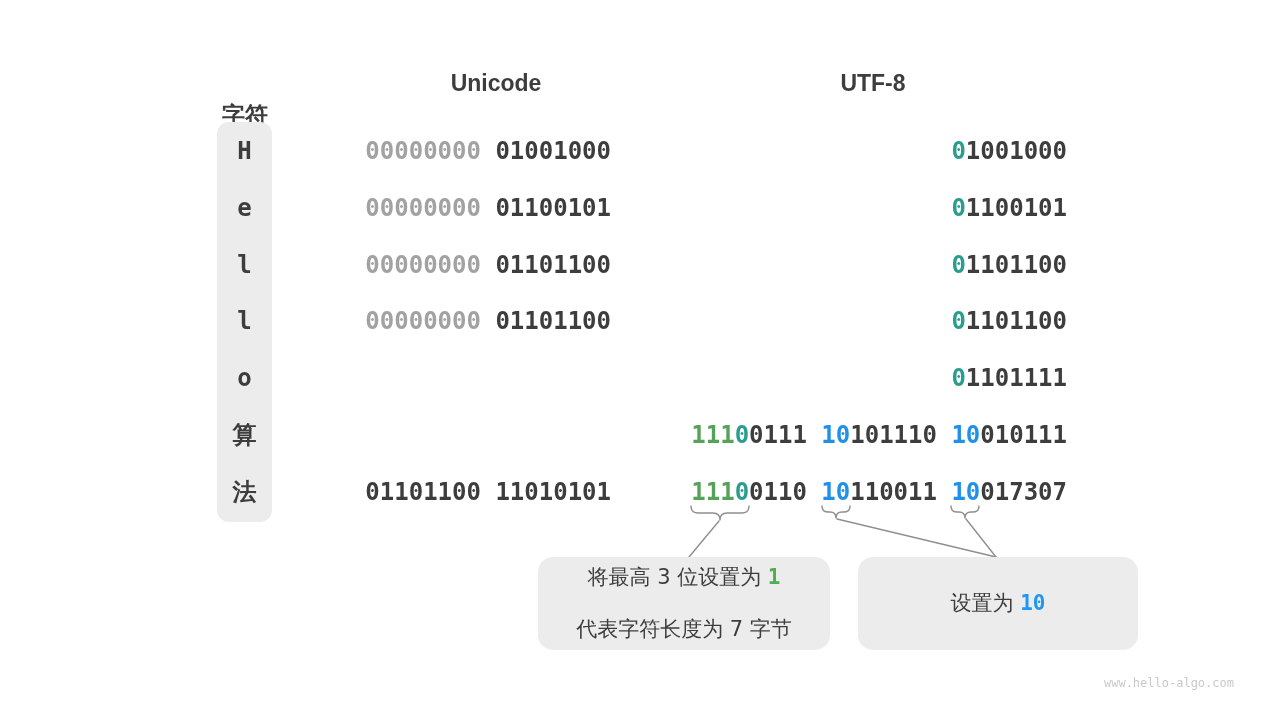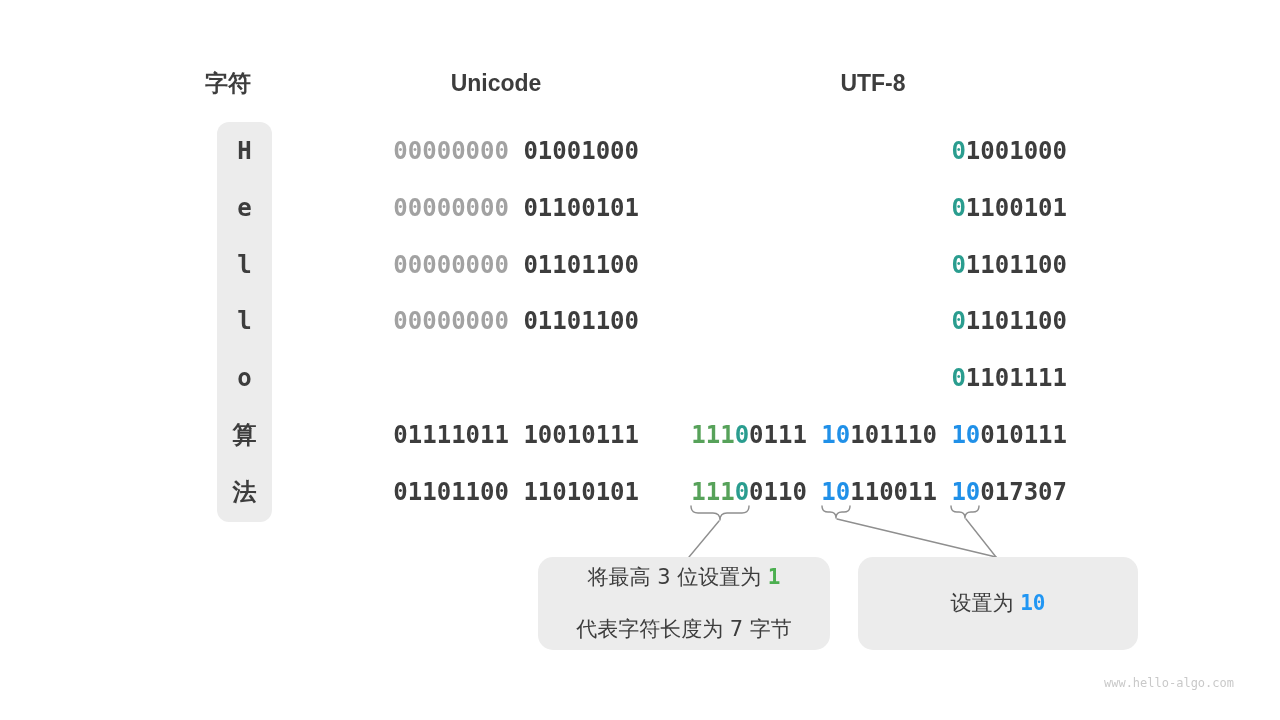--- a/index.html
+++ b/index.html
@@ -8,38 +8,38 @@
     background:#ffffff;
     font-family:"DejaVu Sans","Liberation Sans",sans-serif;
   }
 
   
   .col-header{
     position:absolute;top:68px;height:30px;line-height:30px;
     font-weight:700;font-size:23px;color:var(--text_dark);
     text-align:center;
   }
-  #hdr-char{left:178px;width:100px;}
+  #hdr-char{left:195px;width:100px;margin-top:32px;}
   #hdr-unicode{left:396px;width:200px;font-family:Liberation Sans, sans-serif;}
   #hdr-utf8{left:773px;width:200px;font-family:Liberation Sans, sans-serif;}
 
   
   .char-strip{
     position:absolute;left:217px;top:122px;width:55px;height:400px;
     background:var(--panel_bg);border-radius:12px;
   }
 
   
   .row{position:absolute;left:0;width:1280px;height:32px;}
   .cell{position:absolute;top:0;height:32px;line-height:32px;white-space:pre;
         font-family:"DejaVu Sans Mono","Liberation Mono",monospace;
         font-size:24px;font-weight:700;color:var(--text_dark);}
   .char-cell{left:217px;width:55px;text-align:center;
         font-family:"DejaVu Sans Mono","DejaVu Sans","Liberation Mono",monospace;}
-  .unicode-cell{right:641px;text-align:right;}
+  .unicode-cell{right:669px;text-align:right;}
   .utf8-cell{right:213px;text-align:right;}
 
   .seg.dark{color:var(--text_dark);}
   .seg.gray{color:var(--text_gray);}
   .seg.teal{color:var(--teal);}
   .seg.green{color:var(--green);text-align:right;}
   .seg.blue{color:var(--blue);}
   .seg.cgreen{color:var(--callout_green);font-family:"DejaVu Sans Mono","Liberation Mono",monospace;font-weight:700;}
   .seg.cblue{color:var(--callout_blue);font-family:"DejaVu Sans Mono","Liberation Mono",monospace;font-weight:700;}
 
@@ -93,21 +93,20 @@
       <div class="cell char-cell">l</div>
       <div class="cell unicode-cell"><span class="seg gray">00000000</span><span class="seg dark"> 01101100</span></div>
       <div class="cell utf8-cell"><span class="seg teal">0</span><span class="seg dark">1101100</span></div>
     </div>
     <div class="row" style="top: 362.2px;">
       <div class="cell char-cell">o</div>
       <div class="cell utf8-cell"><span class="seg teal">0</span><span class="seg dark">1101111</span></div>
     </div>
     <div class="row" style="top: 419px;">
       <div class="cell char-cell">算</div>
-      <div class="cell unicode-cell"><span class="seg dark">01111011 10010111</span></div>
       <div class="cell utf8-cell"><span class="seg green">111</span><span class="seg teal">0</span><span class="seg dark">0111 </span><span class="seg blue">10</span><span class="seg dark">101110 </span><span class="seg blue">10</span><span class="seg dark">010111</span></div>
     </div>
     <div class="row" style="top: 475.8px;">
       <div class="cell char-cell">法</div>
       <div class="cell unicode-cell"><span class="seg dark">01101100 11010101</span></div>
       <div class="cell utf8-cell"><span class="seg green">111</span><span class="seg teal">0</span><span class="seg dark">0110 </span><span class="seg blue">10</span><span class="seg dark">110011 </span><span class="seg blue">10</span><span class="seg dark">017307</span></div>
     </div>
   </div>
 
 <svg id="annot-svg" width="1280" height="720" viewBox="0 0 1280 720">

